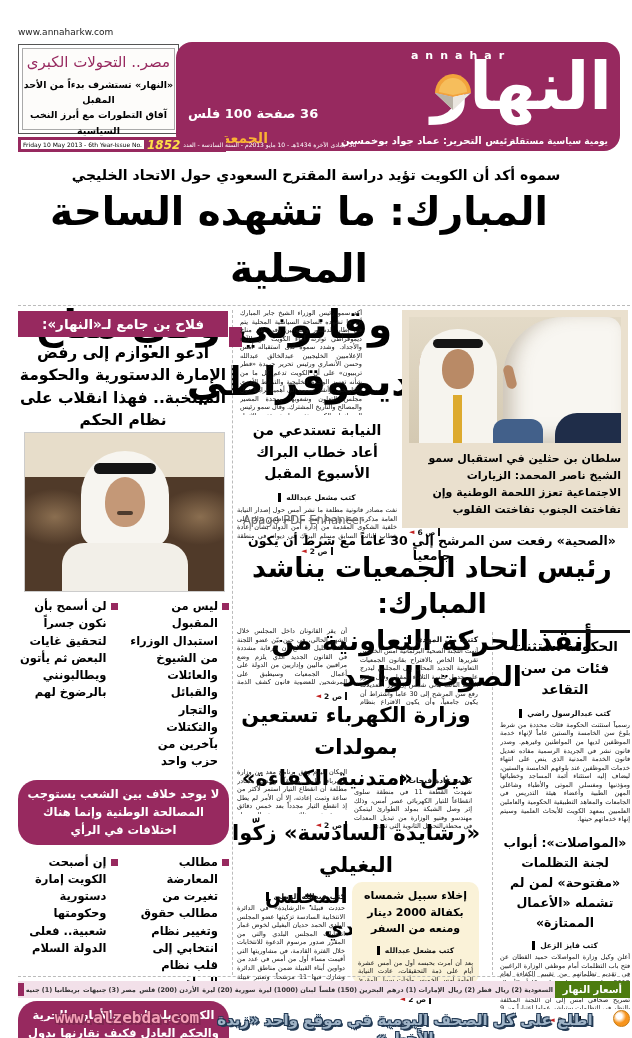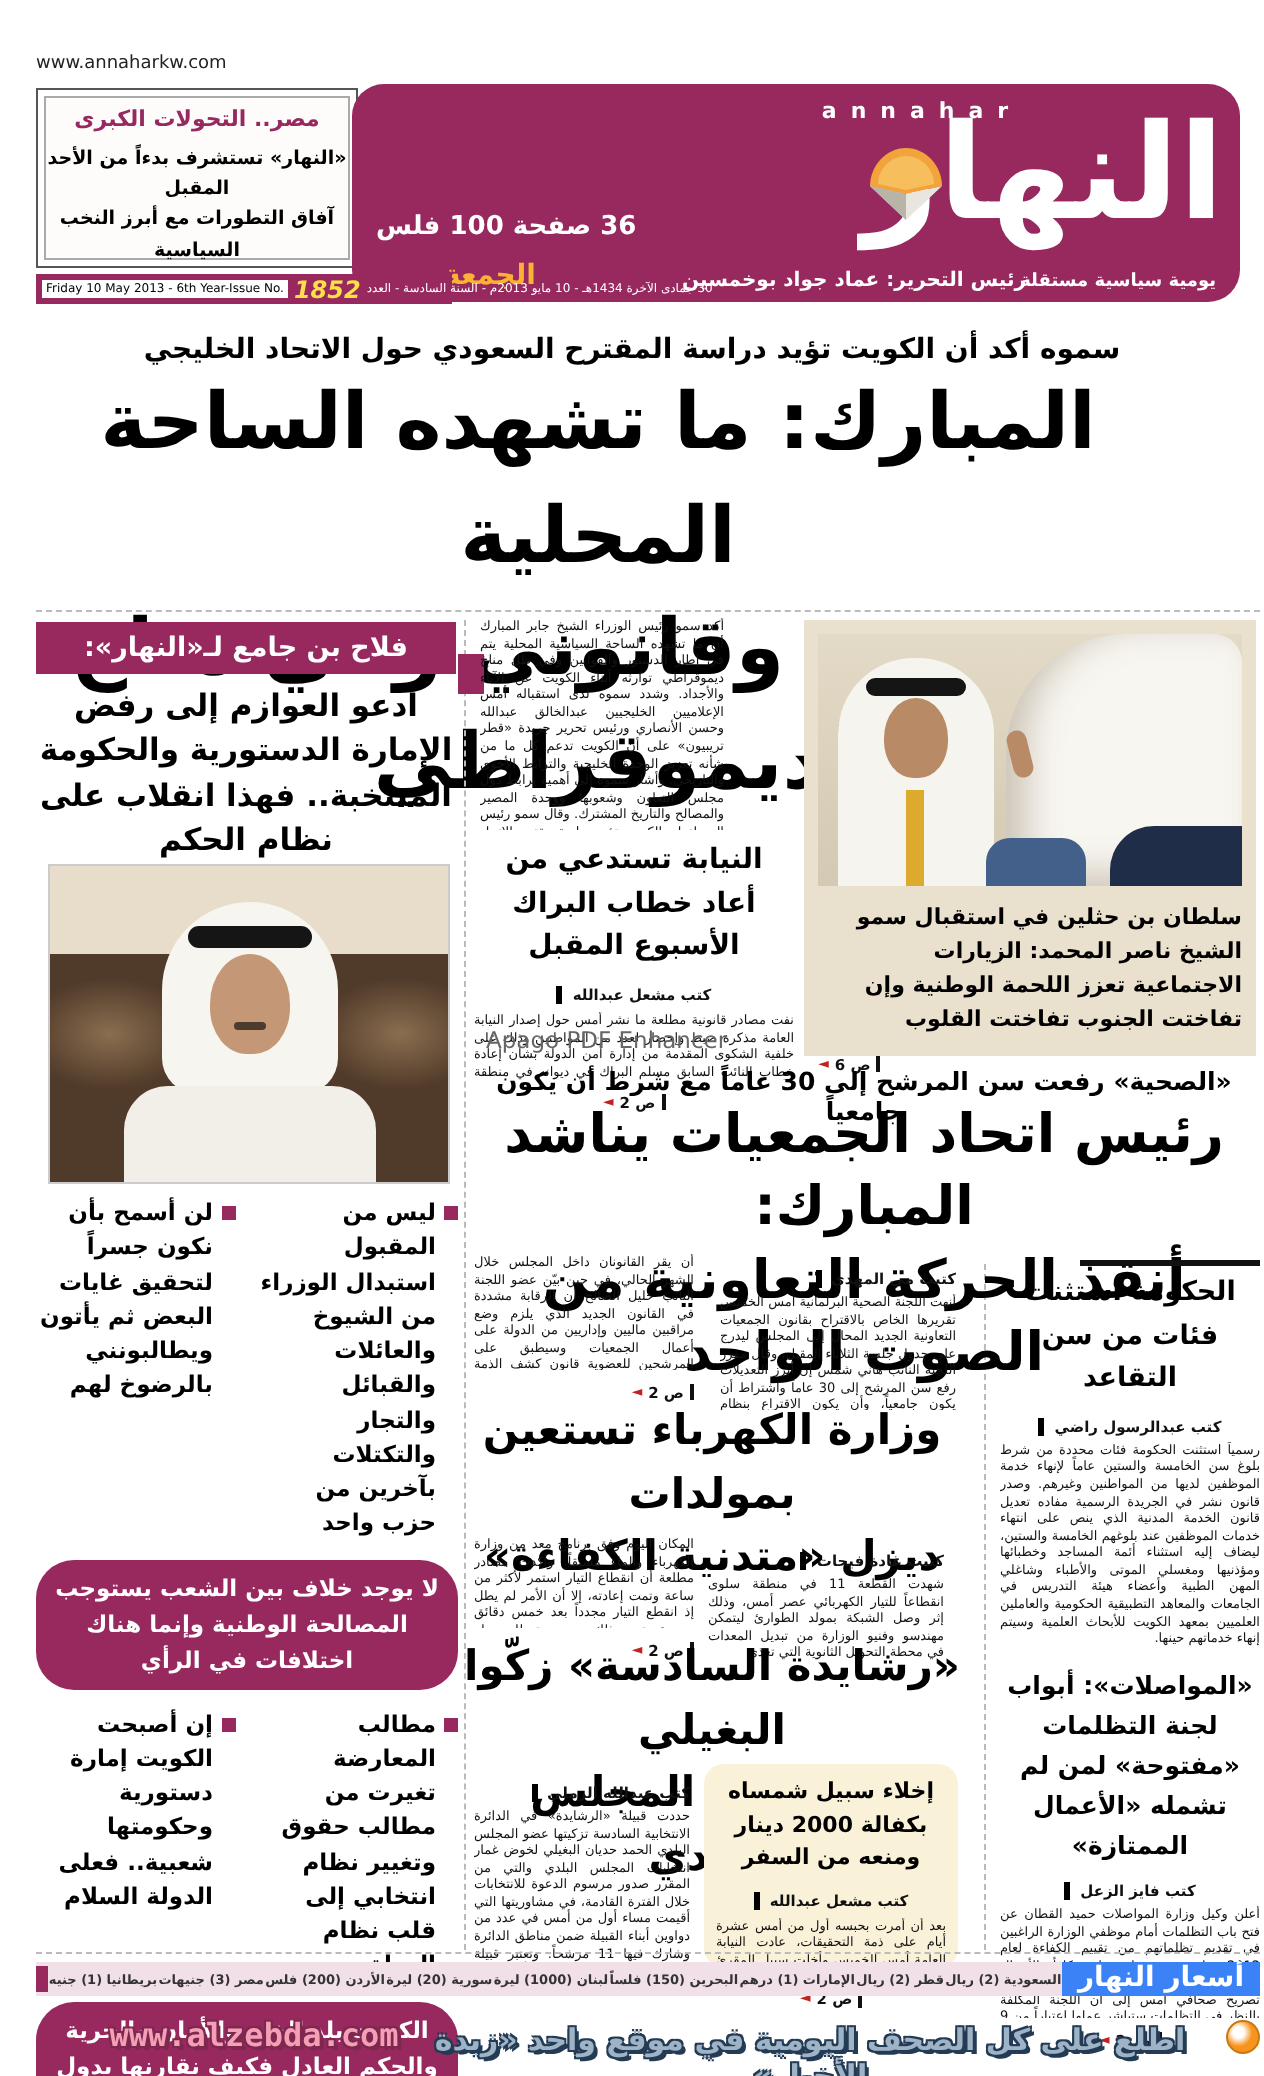--- a/index.html
+++ b/index.html
@@ -3,21 +3,21 @@
 <meta charset="utf-8">
 <style>
   html,body{margin:0;padding:0;background:#e9e9e9;}
   .page{position:relative;width:632px;height:1038px;margin:0 auto;background:#fff;
         font-family:"DejaVu Sans",sans-serif;direction:rtl;overflow:hidden;color:#000;}
   .abs{position:absolute;}
   
   #url-top{left:18px;top:27px;font-size:9px;color:#222;direction:ltr;}
   #promo{left:18px;top:44px;width:161px;height:90px;border:1px solid #555;
          box-shadow:inset 0 0 0 3px #fff,inset 0 0 0 4px #aaa;background:#fdfcfa;text-align:center;box-sizing:border-box;padding-top:8px;}
-  #promo .t{color:#97295F;font-size:11px;font-weight:700;margin-bottom:6px;}
+  #promo .t{color:#97295F;font-size:15px;font-weight:400;margin-bottom:6px;}
   #promo .s{font-size:9.5px;font-weight:bold;line-height:1.6;}
   #masthead{left:176px;top:42px;width:444px;height:109px;background:#97295F;border-radius:16px;}
   .m-latin{position:absolute;left:150px;top:7px;width:270px;text-align:center;color:#fff;
            font-size:11px;font-weight:bold;letter-spacing:7px;direction:ltr;}
   .m-logo{position:absolute;right:8px;top:12px;font-size:66px;font-weight:900;color:#fff;line-height:1;}
   .m-emblem{position:absolute;right:146px;top:30px;width:42px;height:40px;}
   .m-pages{position:absolute;left:12px;top:64px;color:#fff;font-weight:900;font-size:13px;}
   .m-day{position:absolute;left:46px;top:88px;color:#F9B233;font-weight:900;font-size:14px;}
   .m-editor{position:absolute;left:165px;bottom:5px;color:#fff;font-size:10px;font-weight:bold;}
   .m-tagline{position:absolute;right:12px;bottom:5px;color:#fff;font-size:9px;font-weight:bold;}
@@ -105,21 +105,21 @@
   #ra-headline{left:232px;top:818px;width:248px;text-align:center;font-size:21px;font-weight:900;line-height:1.5;}
   #ra-col{left:237px;top:884px;width:108px;}
   #ra-col .bd{height:78px;}
   #shamsah{left:352px;top:882px;width:127px;height:102px;background:#FAF2D8;border-radius:10px;
            padding:6px;box-sizing:border-box;text-align:center;}
   #shamsah .h{font-size:11px;font-weight:900;line-height:1.5;}
   #shamsah .bd{height:30px;text-align:justify;margin-top:1px;}
   
   #rule-prices{left:18px;top:976px;width:612px;}
   #prices{left:18px;top:981px;width:612px;height:17px;background:#F2E0E9;display:flex;align-items:center;}
-  .p-label{background:#3b82f6;color:#fff;font-size:14px;font-weight:bold;height:17px;line-height:17px;padding:0 8px;}
+  .p-label{background:#4d7c0f;color:#fff;font-size:10px;font-weight:bold;height:17px;line-height:17px;padding:0 8px;}
   .p-items{flex:1;display:flex;justify-content:space-around;font-size:6.5px;color:#333;font-weight:bold;}
   .p-cap{width:6px;height:13px;background:#97295F;}
   #footer-slogan{left:205px;top:1011px;width:400px;text-align:center;font-size:15px;font-weight:900;color:#9FB3C6;
      text-shadow:-1px -1px 0 #243B55,1px -1px 0 #243B55,-1px 1px 0 #243B55,1px 1px 0 #243B55,2px 2px 0 #243B55;}
   #footer-url{left:46px;top:1008px;width:162px;direction:ltr;text-align:center;font-size:16px;font-weight:900;
      font-family:"DejaVu Sans Mono",monospace;color:#F39FB6;
      text-shadow:-1px -1px 0 #7E2850,1px -1px 0 #7E2850,-1px 1px 0 #7E2850,1px 1px 0 #7E2850,2px 2px 0 #7E2850;}
   #footer-ball{left:613px;top:1010px;width:15px;height:15px;border-radius:50%;
      background:radial-gradient(circle at 35% 35%,#fff 0 20%,#F7941D 50%);border:1px solid #c87a10;}
 </style>

